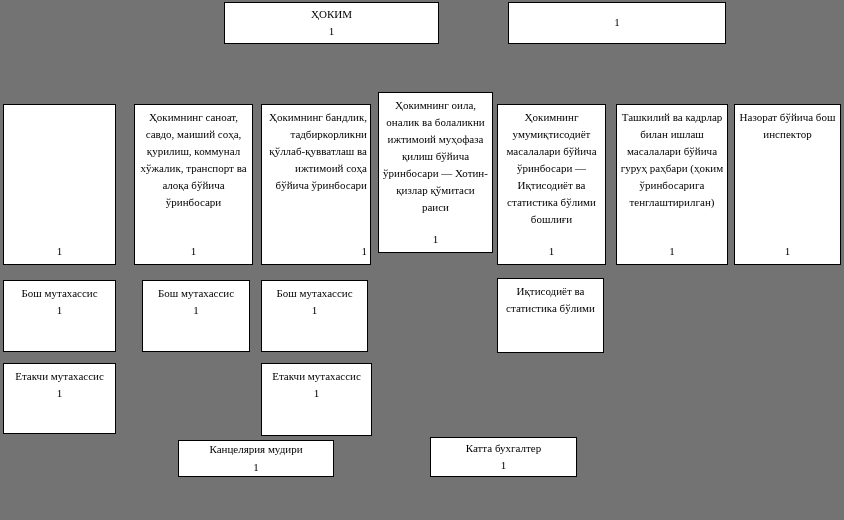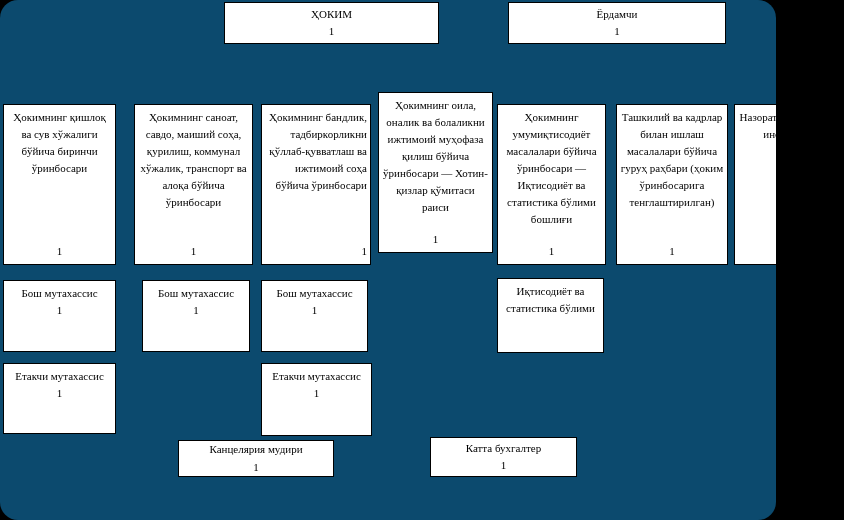--- a/index.html
+++ b/index.html
@@ -2,26 +2,25 @@
 <html><head>
 <meta charset="utf-8">
 <style>
   html, body {
     margin: 0;
     padding: 0;
     background: #000000;
   }
   #canvas {
     position: relative;
-    width: 776px;
+    width: 844px;
     height: 520px;
-    background: #0c4a6e;
+    background: #737373;
     overflow: hidden;
     font-family: "Liberation Serif", "DejaVu Serif", serif;
-    border-radius: 18px;
   }
   .box {
     position: absolute;
     background: #ffffff;
     border: 1px solid #000000;
     box-sizing: border-box;
     display: flex;
     flex-direction: column;
     align-items: center;
     text-align: center;
@@ -39,26 +38,24 @@
 <body>
 
 <div id="canvas">
 
   <div class="box vcenter" style="left:224px; top:2px; width:215px; height:42px;">
     <div class="title">ҲОКИМ</div>
     <div class="count">1</div>
   </div>
 
   <div class="box vcenter" style="left:508px; top:2px; width:218px; height:42px;">
-    <div class="title">Ёрдамчи</div>
     <div class="count">1</div>
   </div>
 
   <div class="box" style="left:3px; top:104px; width:113px; height:161px;">
-    <div class="title">Ҳокимнинг қишлоқ ва сув хўжалиги бўйича биринчи ўринбосари</div>
     <div class="count count-bottom">1</div>
   </div>
 
   <div class="box" style="left:134px; top:104px; width:119px; height:161px;">
     <div class="title">Ҳокимнинг саноат, савдо, маиший соҳа, қурилиш, коммунал хўжалик, транспорт ва алоқа бўйича ўринбосари</div>
     <div class="count count-bottom">1</div>
   </div>
 
   <div class="box" style="left:261px; top:104px; width:110px; height:161px;text-align:right;">
     <div class="title">Ҳокимнинг бандлик, тадбиркорликни қўллаб-қувватлаш ва ижтимоий соҳа бўйича ўринбосари</div>

